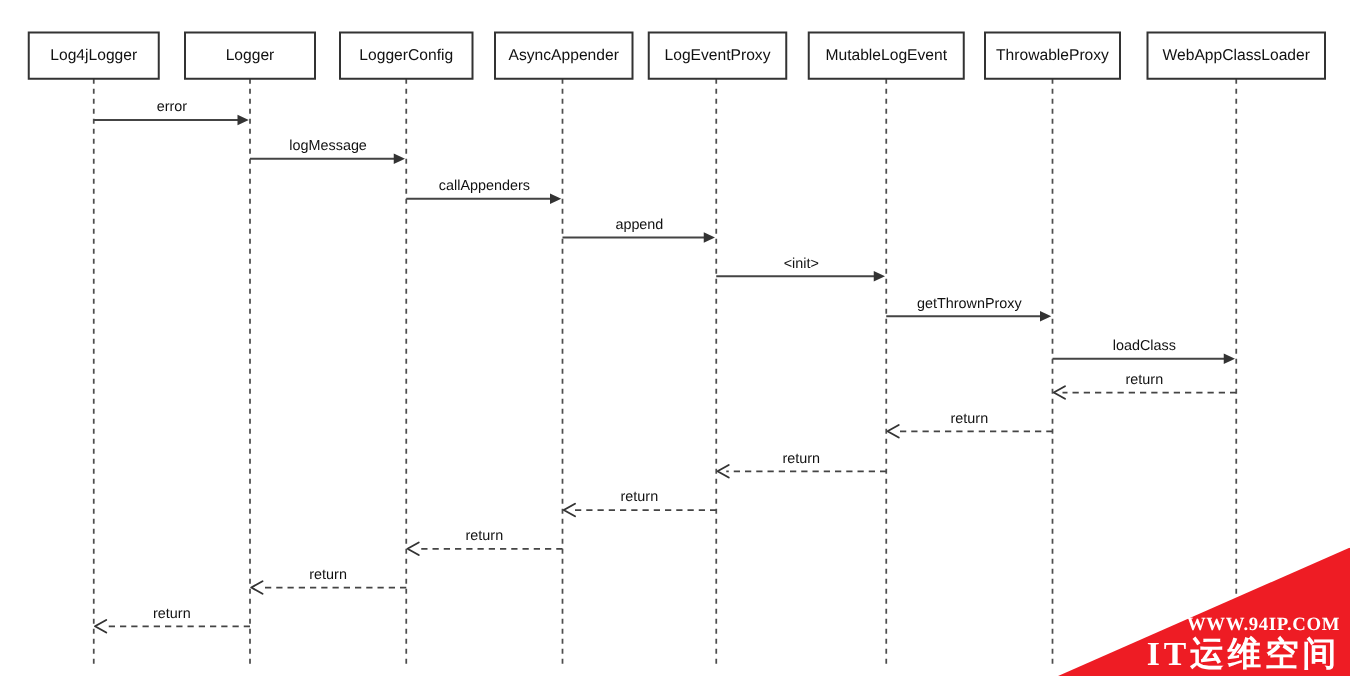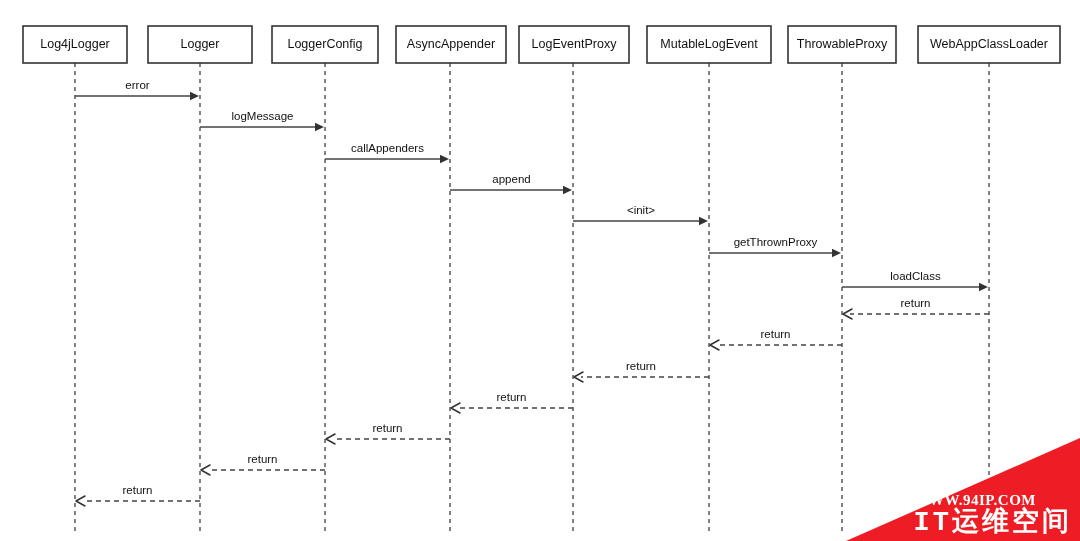--- a/index.html
+++ b/index.html
@@ -83,33 +83,34 @@
     top: 0;
     width: 234px;
     height: 103px;
     background: #ee1c24;
     clip-path: polygon(100% 0, 100% 100%, 0 100%);
   }
   #watermark-text {
     position: absolute;
     right: 8px;
     bottom: 4px;
+    text-align: right;
     line-height: 1;
   }
   #watermark-url {
     font-family: "Liberation Serif", serif;
     font-weight: bold;
     font-size: 15px;
     letter-spacing: 0.5px;
     color: #ffffff;
     display: block;
     margin-bottom: 2px;
   }
   #watermark-cn {
-    font-family: Liberation Mono, monospace;
+    font-family: Liberation Serif, serif;
     font-weight: bold;
     font-size: 27px;
     letter-spacing: 3px;
     color: #ffffff;
     display: block;
   }
 </style>
 </head>
 <body>
 

